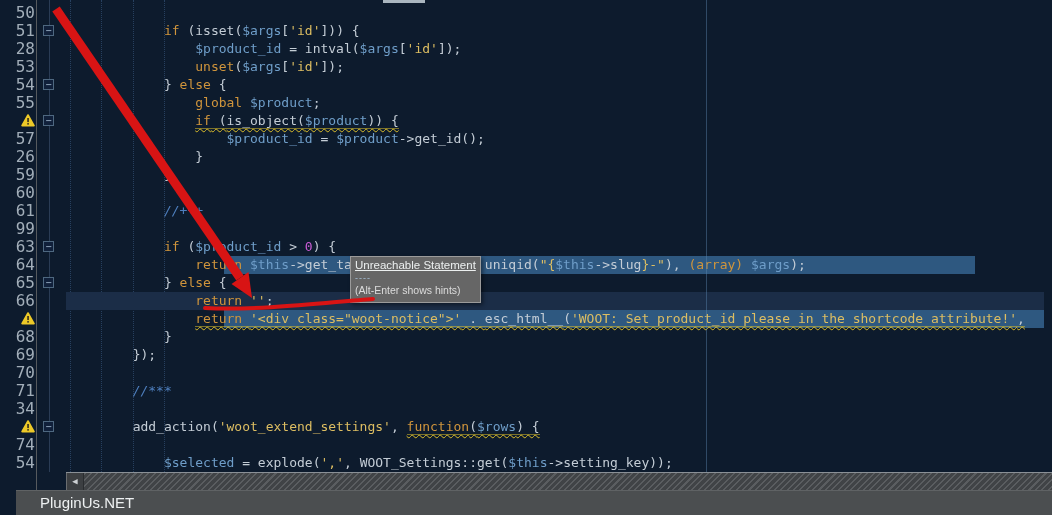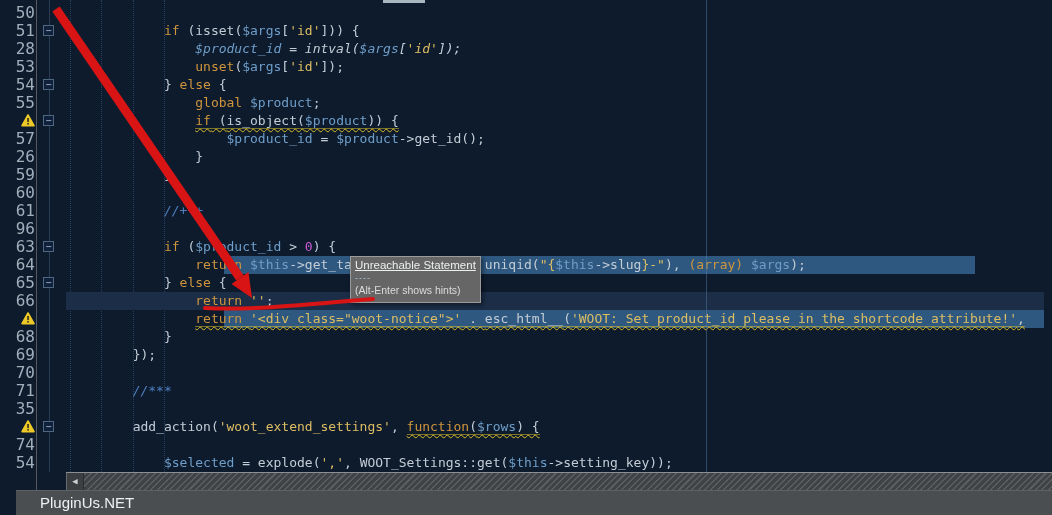--- a/index.html
+++ b/index.html
@@ -110,21 +110,21 @@
         <div class="grow" style="top: 166px;">
           <span class="lnum">59</span>
         </div>
         <div class="grow" style="top: 184px;">
           <span class="lnum">60</span>
         </div>
         <div class="grow" style="top: 202px;">
           <span class="lnum">61</span>
         </div>
         <div class="grow" style="top: 220px;">
-          <span class="lnum">96</span>
+          <span class="lnum">99</span>
         </div>
         <div class="grow" style="top: 238px;">
           <span class="lnum">63</span>
           <span class="fold-box">−</span>
         </div>
         <div class="grow" style="top: 256px;">
           <span class="lnum">64</span>
         </div>
         <div class="grow" style="top: 274px;">
           <span class="lnum">65</span>
@@ -146,21 +146,21 @@
         <div class="grow" style="top: 346px;">
           <span class="lnum">69</span>
         </div>
         <div class="grow" style="top: 364px;">
           <span class="lnum">70</span>
         </div>
         <div class="grow" style="top: 382px;">
           <span class="lnum">71</span>
         </div>
         <div class="grow" style="top: 400px;">
-          <span class="lnum">35</span>
+          <span class="lnum">34</span>
         </div>
         <div class="grow" style="top: 418px;">
           <svg class="warn-ico" width="14" height="13" viewBox="0 0 14 13">
     <polygon points="7,1 13,11.6 1,11.6" fill="#edc928" stroke="#edc928" stroke-width="1.6" stroke-linejoin="round"></polygon>
     <rect x="6.3" y="4" width="1.5" height="4.1" fill="#23201a"></rect>
     <rect x="6.3" y="9.1" width="1.5" height="1.5" fill="#23201a"></rect>
   </svg>
           <span class="fold-box">−</span>
         </div>
         <div class="grow" style="top: 436px;">
@@ -178,21 +178,21 @@
     <div class="indent-guide" style="left:67px"></div>
     <div class="indent-guide" style="left:98px"></div>
     <div class="clip-dash" style="left:317px"></div>
     <div id="code-rows">
         <div class="crow" style="top: 4px;">
           <span class="ctext"></span>
         </div>
         <div class="crow" style="top: 22px;">
           <span class="ctext"><span class="tk-p">            </span><span class="tk-k">if</span><span class="tk-p"> (</span><span class="tk-p">isset</span><span class="tk-p">(</span><span class="tk-v">$args</span><span class="tk-p">[</span><span class="tk-s">'id'</span><span class="tk-p">])) {</span></span>
         </div>
-        <div class="crow" style="top: 40px; font-style: italic;">
+        <div class="crow" style="top: 40px;">
           <span class="ctext"><span class="tk-p">                </span><span class="tk-v">$product_id</span><span class="tk-p"> = </span><span class="tk-p">intval</span><span class="tk-p">(</span><span class="tk-v">$args</span><span class="tk-p">[</span><span class="tk-s">'id'</span><span class="tk-p">]);</span></span>
         </div>
         <div class="crow" style="top: 58px;">
           <span class="ctext"><span class="tk-p">                </span><span class="tk-k">unset</span><span class="tk-p">(</span><span class="tk-v">$args</span><span class="tk-p">[</span><span class="tk-s">'id'</span><span class="tk-p">]);</span></span>
         </div>
         <div class="crow" style="top: 76px;">
           <span class="ctext"><span class="tk-p">            </span><span class="tk-p">} </span><span class="tk-k">else</span><span class="tk-p"> {</span></span>
         </div>
         <div class="crow" style="top: 94px;">
           <span class="ctext"><span class="tk-p">                </span><span class="tk-k">global</span><span class="tk-p"> </span><span class="tk-v">$product</span><span class="tk-p">;</span></span>

